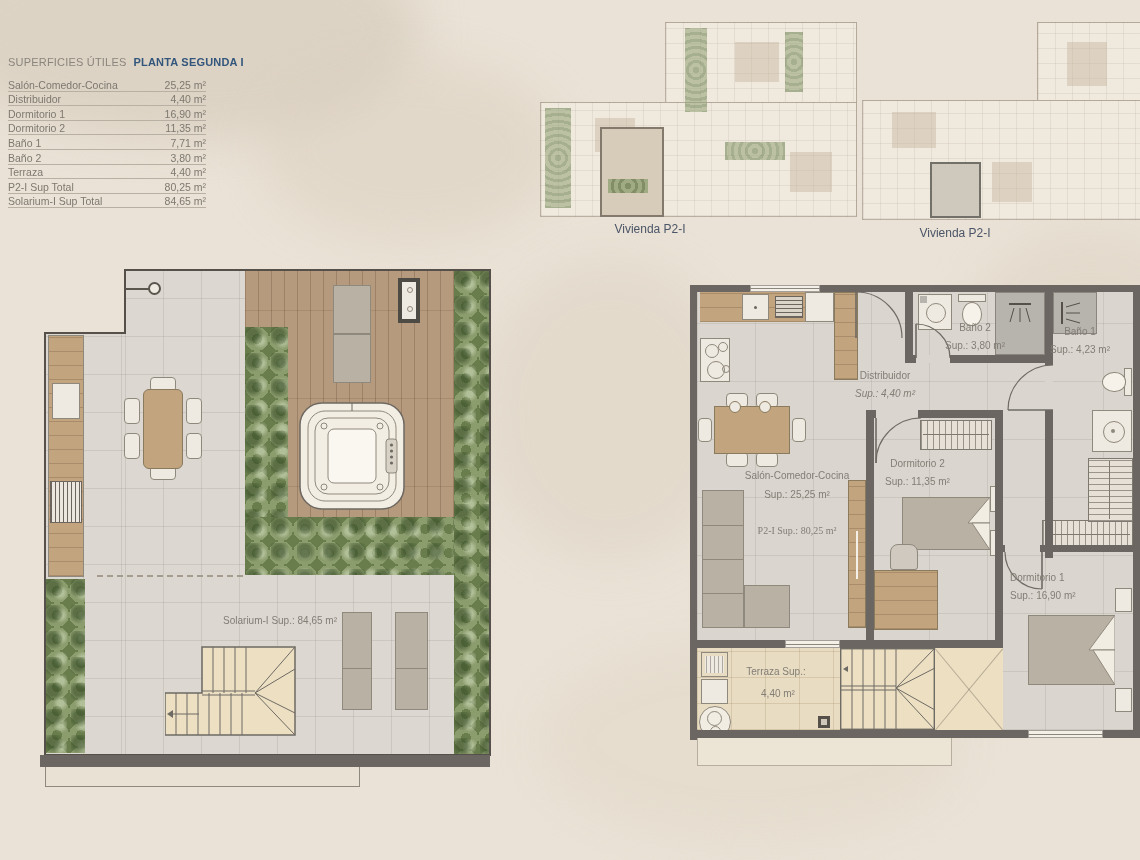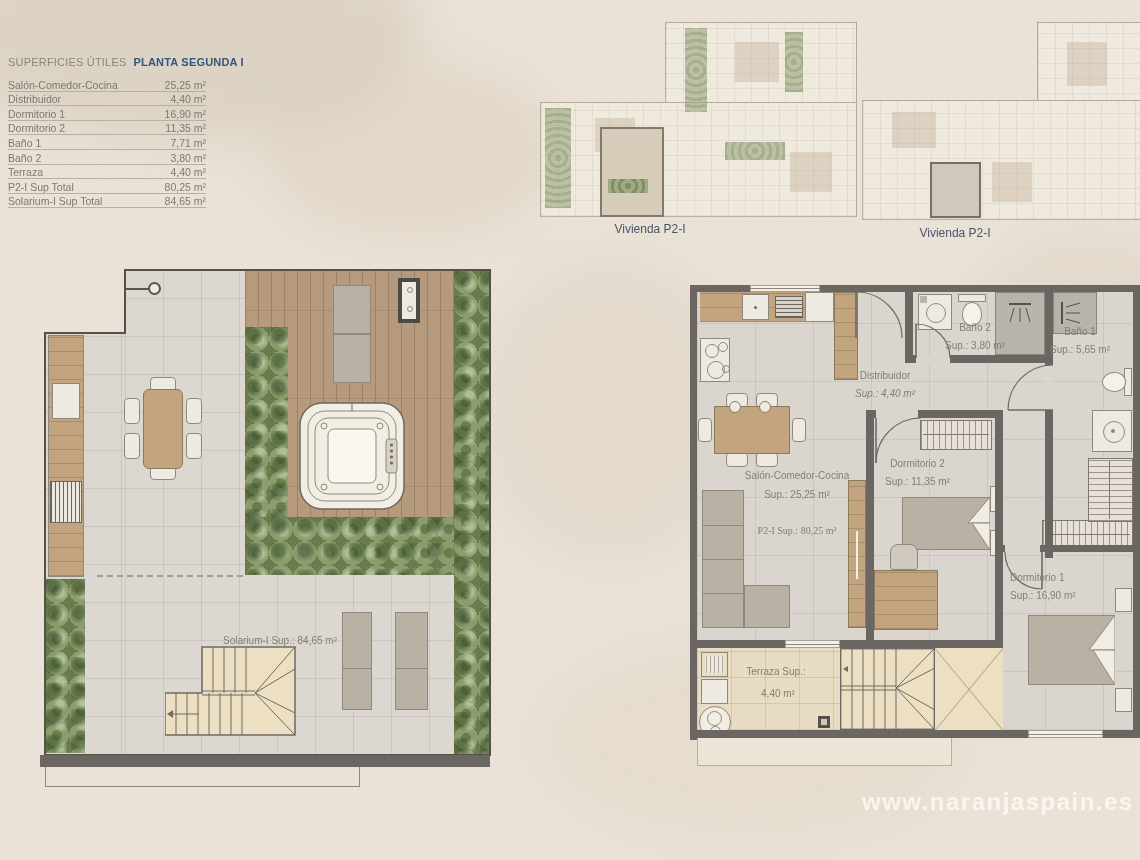--- a/index.html
+++ b/index.html
@@ -223,21 +223,21 @@
       <path d="M8 65 L2 69 L8 73 Z" fill="#6e6a64"></path>
     </svg>
 
     <div class="abs greyfurn" style="left:302px;top:347px;width:30px;height:98px;">
         <div style="position:absolute;left:0;right:0;top:55px;height:1px;background:#8f887c;"></div>
       </div>
     <div class="abs greyfurn" style="left:355px;top:347px;width:33px;height:98px;">
         <div style="position:absolute;left:0;right:0;top:55px;height:1px;background:#8f887c;"></div>
       </div>
 
-    <div class="lbl ctr" style="left:145px;top:350px;width:190px;margin-top:20px;">Solarium-I Sup.: 84,65 m²</div>
+    <div class="lbl ctr" style="left:145px;top:350px;width:190px;">Solarium-I Sup.: 84,65 m²</div>
 
     <svg class="abs" style="left:0;top:0;" width="455" height="528" viewBox="0 0 455 528">
       <path d="M85 5 H450 V490 H5 V68 H85 Z" fill="none" stroke="#55504a" stroke-width="2"></path>
       <path d="M85 5 V68" fill="none" stroke="#55504a" stroke-width="1.5"></path>
     </svg>
 
     <div class="abs wall" style="left:0;top:490px;width:450px;height:12px;"></div>
     <div class="abs" style="left:5px;top:502px;width:315px;height:20px;background:#e9e1d4;border:1px solid #8f887c;border-top:none;box-sizing:border-box;"></div>
   </div>
 
@@ -413,31 +413,30 @@
         <path d="M186 183 A45 45 0 0 1 231 138"></path>
           <line x1="186" y1="138" x2="186" y2="183" stroke-width="1.6"></line>
         <path d="M315 272 A37 37 0 0 0 352 309"></path>
           <line x1="352" y1="272" x2="352" y2="309" stroke-width="1.6"></line>
       </g>
     </svg>
 
     <div class="lbl ctr" style="left:240px;top:42px;width:90px;">Baño 2</div>
     <div class="lbl ctr" style="left:240px;top:60px;width:90px;">Sup.: 3,80 m²</div>
     <div class="lbl ctr" style="left:350px;top:46px;width:80px;">Baño 1</div>
-    <div class="lbl ctr" style="left:350px;top:64px;width:80px;">Sup.: 5,65 m²</div>
+    <div class="lbl ctr" style="left:350px;top:64px;width:80px;">Sup.: 4,23 m²</div>
     <div class="lbl ctr" style="left:130px;top:90px;width:130px;">Distribuidor</div>
     <div class="lbl ctr" style="left:130px;top:108px;width:130px;font-style:italic;">Sup.: 4,40 m²</div>
     <div class="lbl ctr" style="left:180px;top:178px;width:95px;">Dormitorio 2</div>
     <div class="lbl ctr" style="left:180px;top:196px;width:95px;">Sup.: 11,35 m²</div>
     <div class="lbl ctr" style="left:32px;top:190px;width:150px;">Salón-Comedor-Cocina</div>
     <div class="lbl ctr" style="left:32px;top:209px;width:150px;">Sup.: 25,25 m²</div>
     <div class="lbl ctr" style="left:32px;top:245px;width:150px;font-family:Liberation Serif, serif;">P2-I Sup.: 80,25 m²</div>
     <div class="lbl" style="left:320px;top:292px;">Dormitorio 1</div>
     <div class="lbl" style="left:320px;top:310px;">Sup.: 16,90 m²</div>
     <div class="lbl ctr" style="left:36px;top:386px;width:100px;">Terraza Sup.:</div>
     <div class="lbl ctr" style="left:38px;top:408px;width:100px;">4,40 m²</div>
 
     <div class="abs" style="left:7px;top:458px;width:255px;height:28px;background:#ece4d4;border:1px solid rgba(140,130,115,.55);border-top:none;box-sizing:border-box;"></div>
   </div>
 
-  <div class="watermark" style="left:862px;top:788px;">www.naranjaspain.es</div>
 
 </div>
 
 </body></html>

